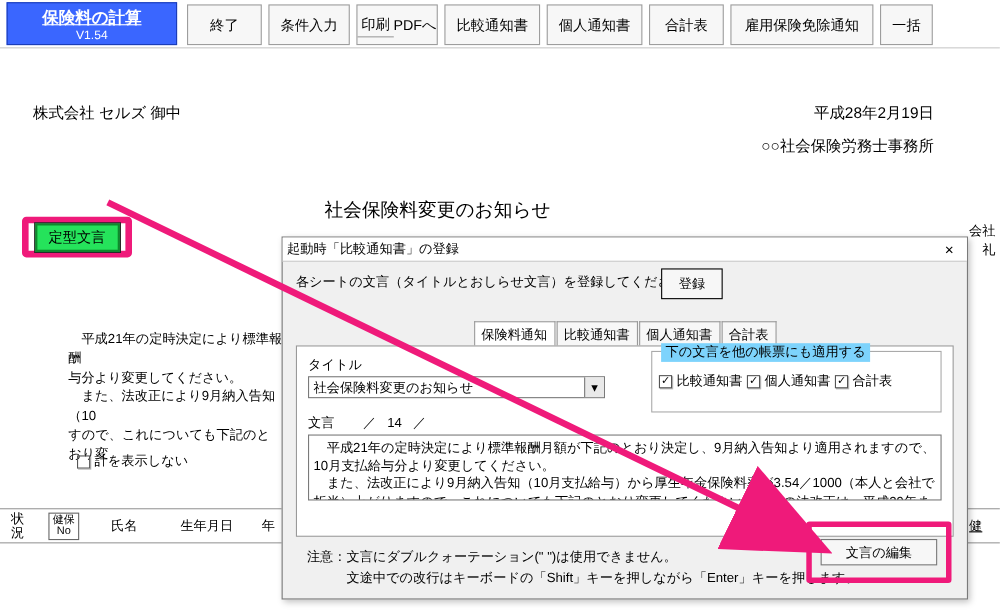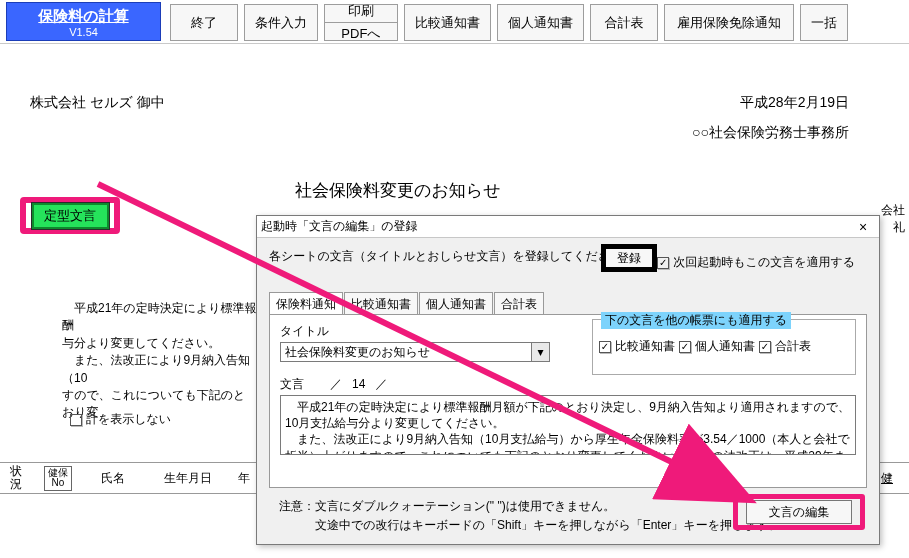--- a/index.html
+++ b/index.html
@@ -39,21 +39,21 @@
     background: #f7f7f7;
     margin: 2px 3px;
     padding: 0 10px;
     display: flex;
     align-items: center;
     justify-content: center;
     font-size: 13px;
     min-width: 68px;
     white-space: nowrap;
   }
-  .tbtn-stack { flex-direction: column; min-width: 74px; padding: 0; }
+  .tbtn-stack { flex-direction: row; min-width: 74px; padding: 0; }
   .tbtn-stack div { width: 100%; text-align: center; padding: 2px 0; }
   .tbtn-stack div:first-child { border-bottom: 1px solid #9d9d9d; }
 
   
   .doc { position: relative; padding: 40px 20px 0 30px; text-decoration: underline; }
   .addr-left  { position: absolute; left: 30px;  top: 50px; font-size: 14px; }
   .addr-date  { position: absolute; right: 60px; top: 50px; font-size: 14px; }
   .addr-office{ position: absolute; right: 60px; top: 80px; font-size: 14px; }
   .doc-title  { position: absolute; left: 295px; top: 135px; font-size: 17px; }
   .doc-corner { position: absolute; right: 4px;  top: 158px; font-size: 12px; }
@@ -109,26 +109,26 @@
   .dlg-titlebar {
     height: 22px; background: #fff; border-bottom: 1px solid #c7c7c7;
     display:flex; align-items:center; padding: 0 4px; font-size: 12px;
   }
   .dlg-titlebar .spacer { flex: 1; }
   .dlg-close { width: 24px; text-align:center; font-size: 14px; }
   .dlg-body { position: relative; padding: 10px 12px 4px; }
   .instr { font-size: 12px; margin-bottom: 8px; }
   .reg-btn {
     position: absolute; right: 222px; top: 6px;
-    width: 56px; height: 28px; border: 5px solid #000000;
+    width: 56px; height: 28px; border: 1px solid #000000;
     background: #f7f7f7; display:flex; align-items:center; justify-content:center;
     font-size: 12px;
   }
   .apply-row { position:absolute; right: 24px; top: 16px; display:flex; align-items:center; gap:4px; font-size:12px;}
-  .tabs { display:flex; gap: 1px; margin-top: 26px; font-size:12px;}
+  .tabs { display:flex; gap: 1px; margin-top: 26px; font-size:12px;justify-content:center;}
   .tab {
     padding: 3px 6px 2px; border: 1px solid #999; border-bottom: none;
     background: #f7f7f7; position: relative; top: 1px;
   }
   .tab.active { background: #fff; font-weight: normal; }
   .panel {
     border: 1px solid #999; background: #fff; height: 174px; position: relative;
     padding: 8px 10px;
   }
   .panel .lbl { font-size: 12px; }
@@ -153,21 +153,21 @@
   .bungen-lbl { margin-top: 14px; font-size:12px; display:flex; align-items:center; gap: 26px;}
   .ta {
     margin-top: 2px; width: 100%; height: 60px;
     border: 1px solid #7a7a7a; background:#fff; font-size:12px; padding: 3px 4px;
     overflow: hidden; line-height: 1.35;
   }
 
   .notes { font-size: 12px; margin-top: 10px; padding: 0 2px 0 10px; color:#000;}
   .edit-btn-wrap {
     position:absolute; right: 14px; bottom: 8px;
-    width: 132px; height: 36px;
+    width: 132px; height: 56px;
     border: 5px solid #ef1a7a; border-radius: 3px;
     display:flex; align-items:center; justify-content:center;
   }
   .edit-btn {
     width: 106px; height: 24px; border:1px solid #777; background:#f7f7f7;
     display:flex; align-items:center; justify-content:center; font-size:12px;
   }
 
   
   .arrow-svg { position:absolute; left: 88px; top: 178px; pointer-events:none; }
@@ -223,31 +223,27 @@
     <div class="lbl" style="width:70px;text-align:center;">氏名</div>
     <div class="lbl" style="width:80px;text-align:center;">生年月日</div>
     <div class="lbl" style="width:30px;text-align:center;">年</div>
     <div style="flex:1"></div>
     <div class="lbl" style="text-decoration:underline;margin-right:6px;">健</div>
   </div>
 </div>
 
 <div class="dialog">
   <div class="dlg-titlebar">
-    <span>起動時「文言の編集」の登録</span>
+    <span>起動時「比較通知書」の登録</span>
     <span class="spacer"></span>
     <span class="dlg-close">×</span>
   </div>
   <div class="dlg-body">
     <div class="instr">各シートの文言（タイトルとおしらせ文言）を登録してください。</div>
     <div class="reg-btn">登録</div>
-    <div class="apply-row">
-      <span class="chk on"></span>
-      <span>次回起動時もこの文言を適用する</span>
-    </div>
 
     <div class="tabs">
       <div class="tab active">保険料通知</div>
       <div class="tab">比較通知書</div>
       <div class="tab">個人通知書</div>
       <div class="tab">合計表</div>
     </div>
 
     <div class="panel">
       <div class="lbl">タイトル</div>

